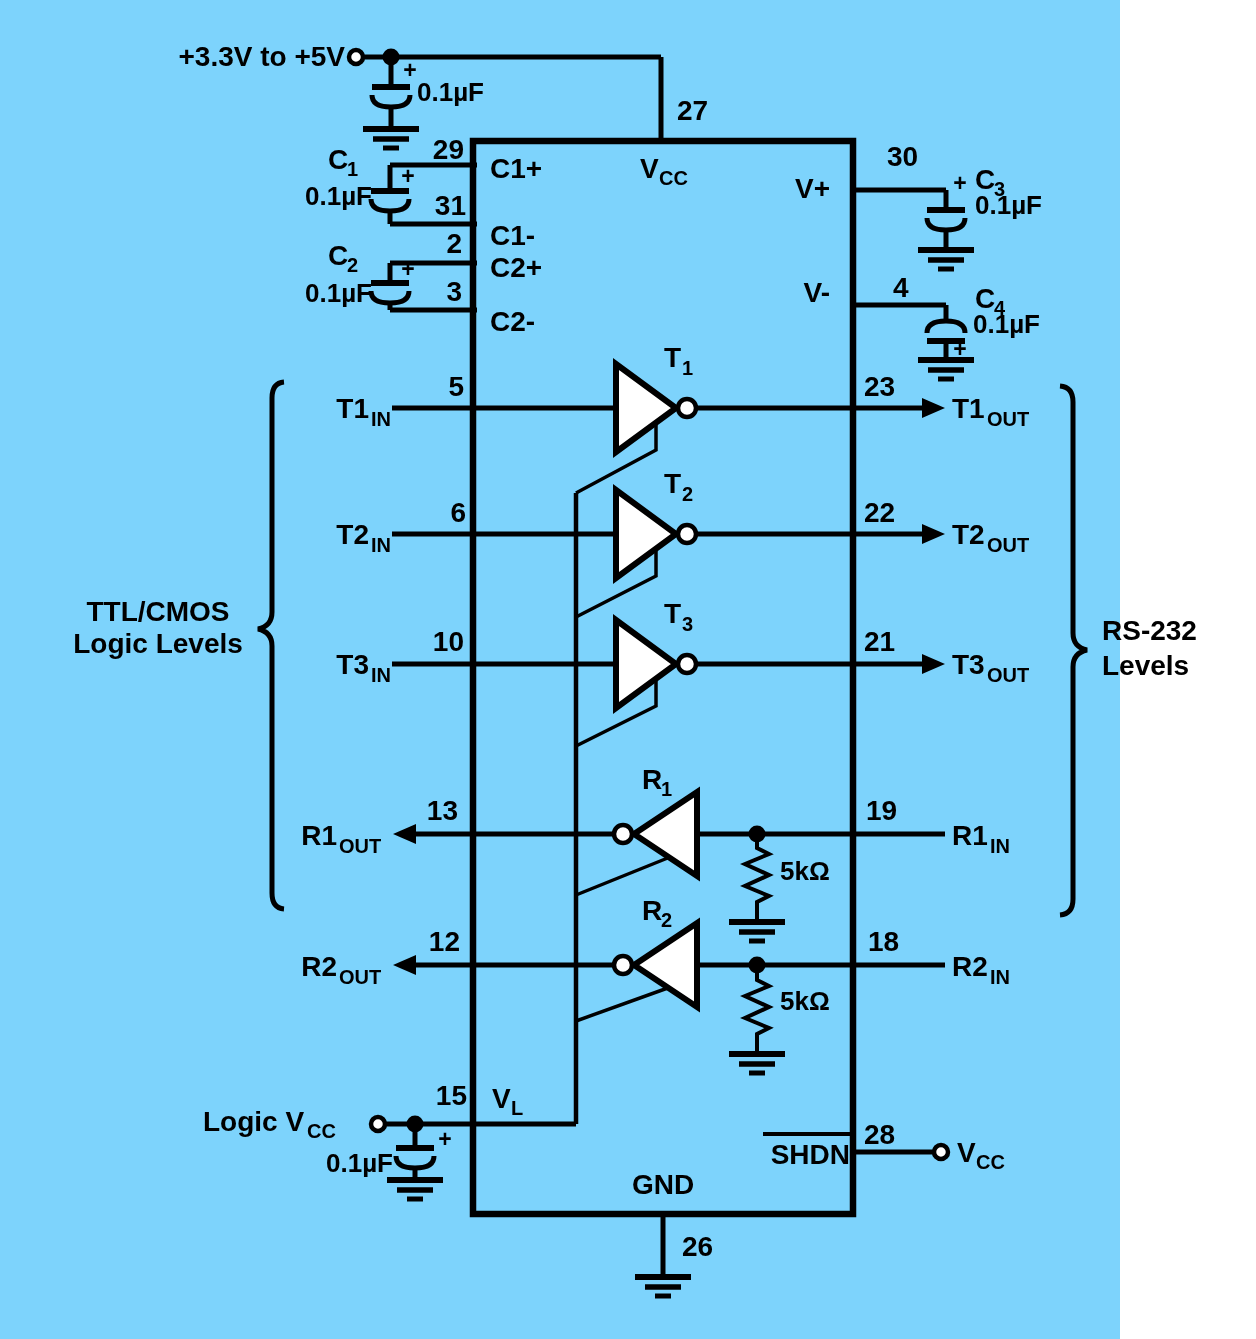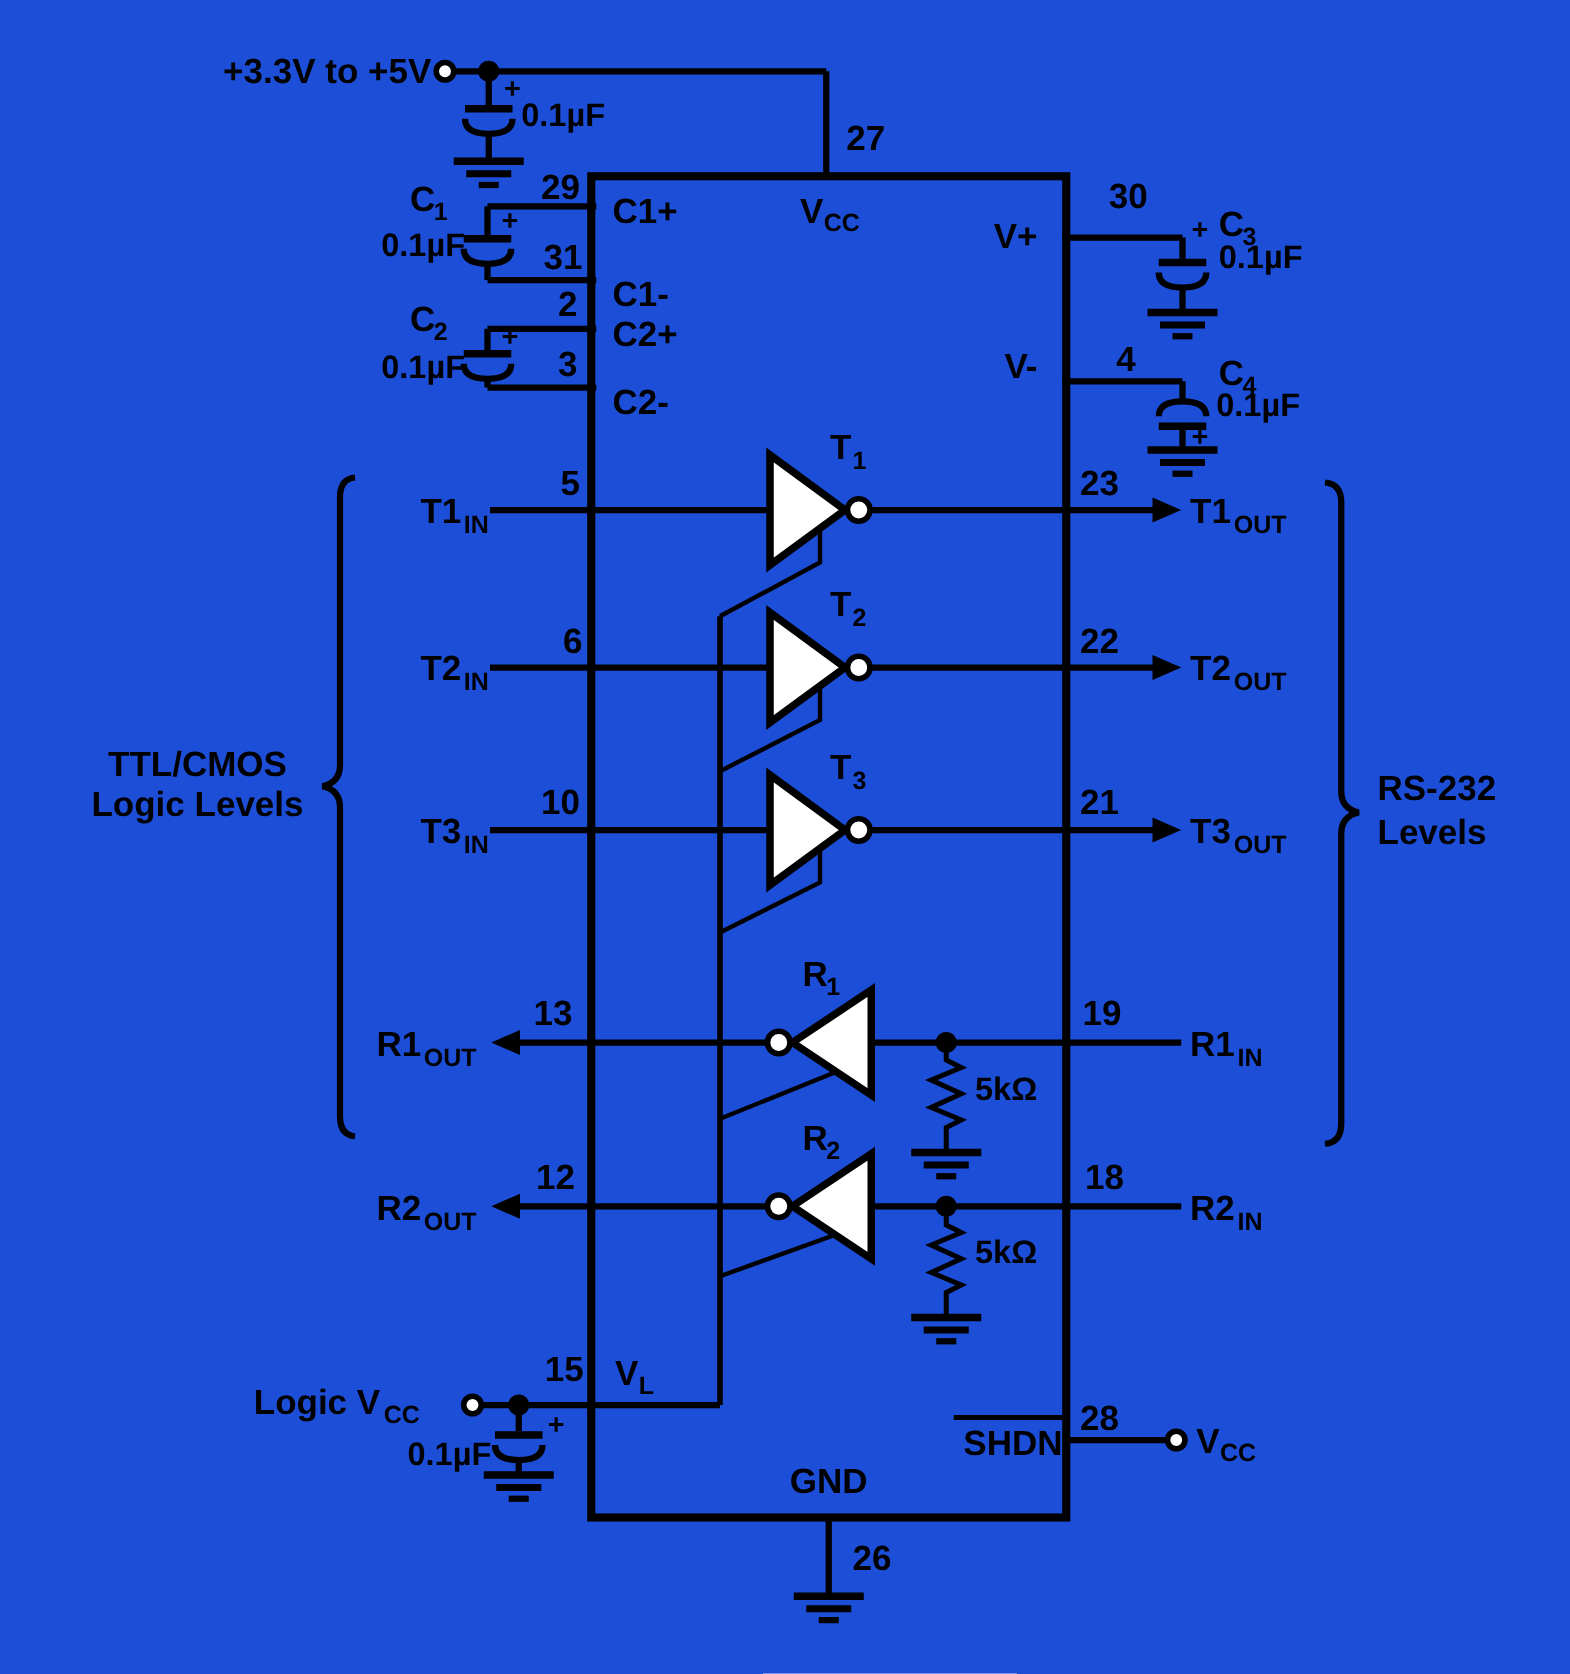--- a/index.html
+++ b/index.html
@@ -1,16 +1,16 @@
 <!DOCTYPE html>
 <html><head>
 <meta charset="utf-8">
 <style>
   html,body{margin:0;padding:0;background:#fff}
-  .page{width:1256px;height:1339px;position:relative;background:#1d4ed8}
+  .page{width:1120px;height:1339px;position:relative;background:#7dd3fc}
   svg text{font-family:"Liberation Sans","DejaVu Sans",sans-serif;font-weight:bold;fill:#000}
   .txt{font-size:28px}
   .sub{font-size:20px}
   .val{font-size:26px}
   .plus{font-size:23px}
   .mid{text-anchor:middle}
   .end{text-anchor:end}
   .w{stroke:#000;stroke-width:5;fill:none}
   .rail{stroke:#000;stroke-width:4.5;fill:none}
   .thin{stroke:#000;stroke-width:3.5;fill:none}

